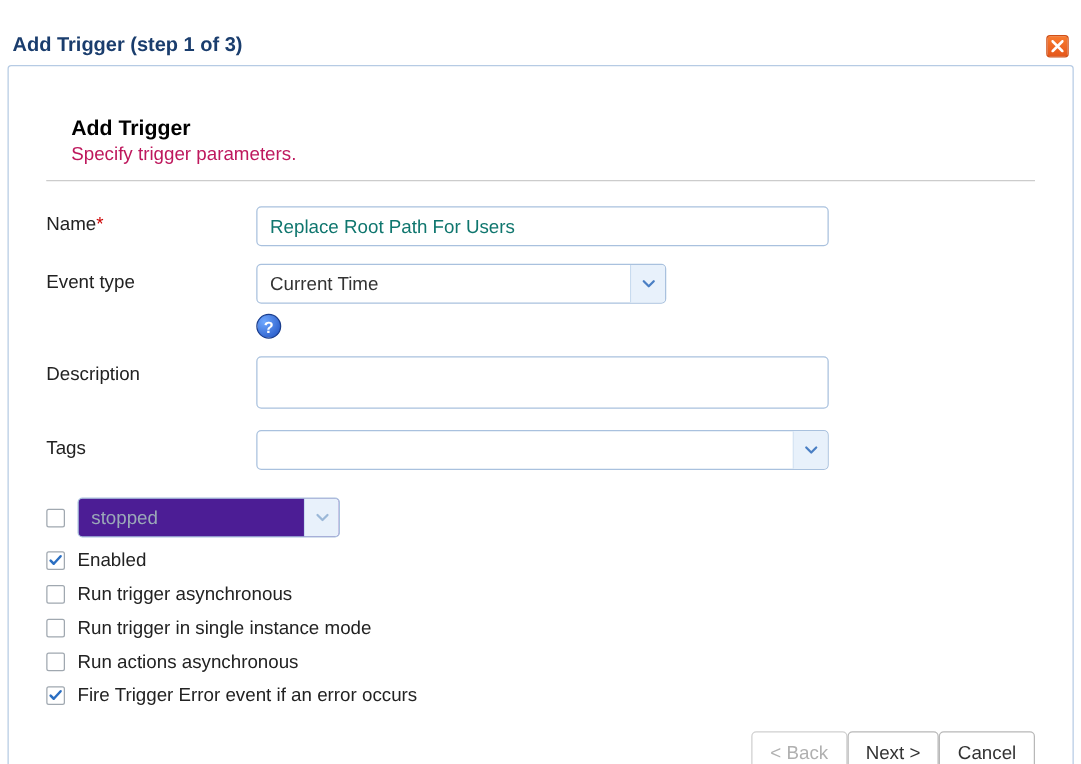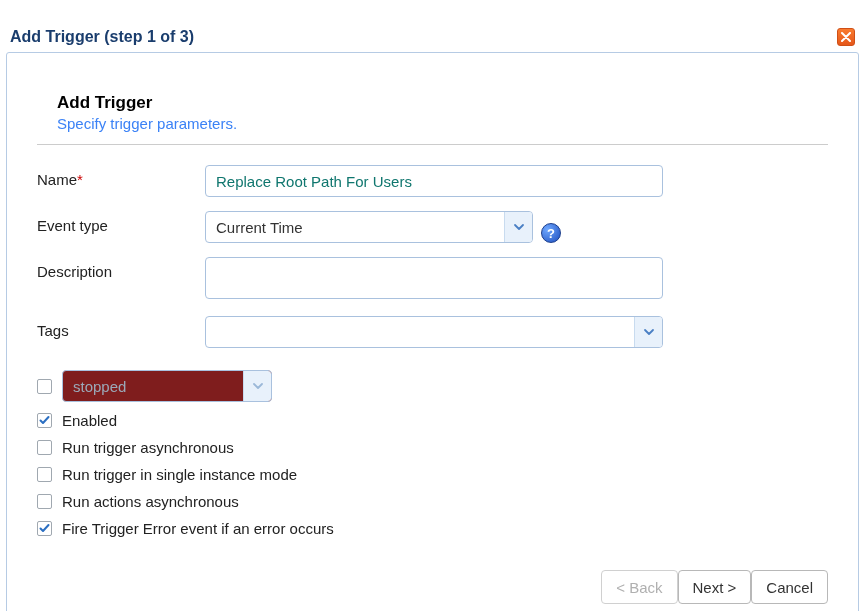--- a/index.html
+++ b/index.html
@@ -61,21 +61,21 @@
       margin-bottom: 6px;
     }
     .section-title {
       font-weight: bold;
       font-size: 17px;
       color: #000;
       margin-left: 20px;
     }
     .section-subtitle {
       font-size: 15px;
-      color: #3b82f6;
+      color: #be185d;
       margin-left: 20px;
       margin-top: 2px;
     }
     .section-rule {
       border: none;
       border-top: 1px solid #ccc;
       margin: 6px 0 20px 0;
     }
     .form-grid {
       display: grid;
@@ -110,22 +110,23 @@
       border-radius: 4px;
       padding: 6px 10px;
       font-size: 15px;
       color: #333;
       outline: none;
       resize: none;
       font-family: inherit;
     }
     .combo-wrap {
       display: flex;
-      align-items: flex-end;
+      align-items: flex-start;
       gap: 8px;
+      flex-direction: column;
     }
     .combo {
       position: relative;
       width: 328px;
       height: 32px;
       border: 1px solid #a9c1de;
       border-radius: 4px;
       display: flex;
       align-items: center;
       background: #fff;
@@ -149,21 +150,21 @@
       display: flex;
       align-items: center;
       justify-content: center;
     }
     .combo-trigger svg {
       width: 12px;
       height: 12px;
     }
     .combo-disabled {
       width: 210px;
-      background: #7f1d1d;
+      background: #4c1d95;
     }
     .combo-disabled .combo-text {
       color: #9ba9b8;
     }
     .help-icon {
       width: 20px;
       height: 20px;
       border-radius: 50%;
       background: radial-gradient(circle at 30% 30%, #6fa8ff, #1e4fbf);
       border: 1px solid #1a3d8d;

